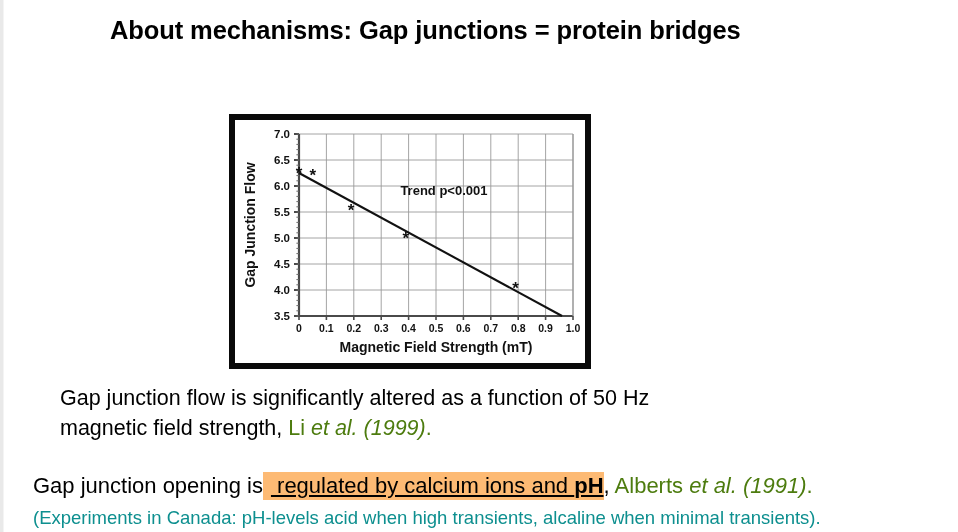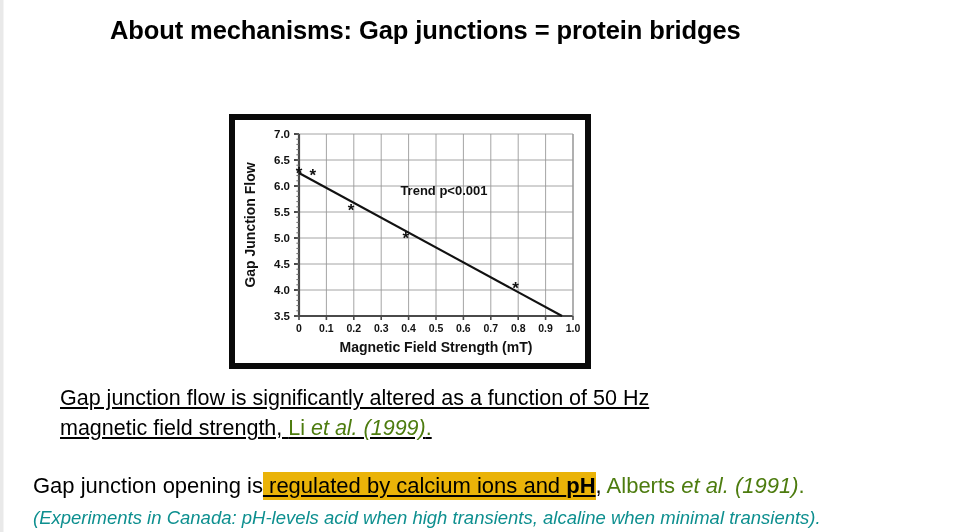--- a/index.html
+++ b/index.html
@@ -66,57 +66,55 @@
 
   
   .para {
     position: absolute;
     left: 60px;
     top: 383px;
     width: 760px;
     font-size: 21.5px;
     line-height: 30px;
     color: #000000;
-    text-decoration: underline;
   }
   .para .l2 { display: block; }
   .teal { color: #4d7c0f; }
   .ital { font-style: italic; }
 
   
   .hl-line {
     position: absolute;
     left: 33px;
     top: 472px;
     width: 900px;
     font-size: 22px;
     line-height: 28px;
     color: #000000;
     white-space: nowrap;
   }
   .u { text-underline-offset: 2px; }
   .mark {
-    background: #eab308;
+    background: #fdba74;
     text-decoration: underline;
     text-underline-offset: 2px;
-    padding: 1px 0 2px 0;
+    padding: 1px 0 2px 8px;
   }
   .mark b { font-weight: bold; }
 
   
   .foot {
     position: absolute;
     left: 33px;
     top: 506px;
     width: 910px;
     font-size: 18.5px;
     line-height: 24px;
     color: #0d8f8f;
     white-space: nowrap;
-    font-style: italic;
   }
 </style>
 </head>
 <body>
 
 <div class="edge-left"></div>
 <div class="edge-left2"></div>
 
 <div class="title">
   <span>About mechanisms: Gap junctions = protein bridges</span>

